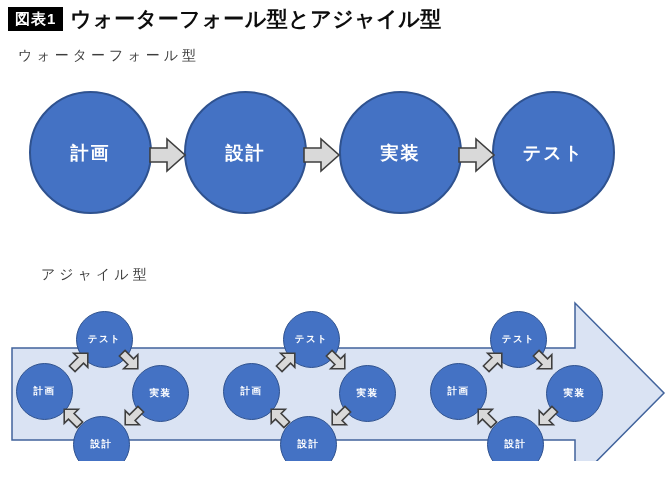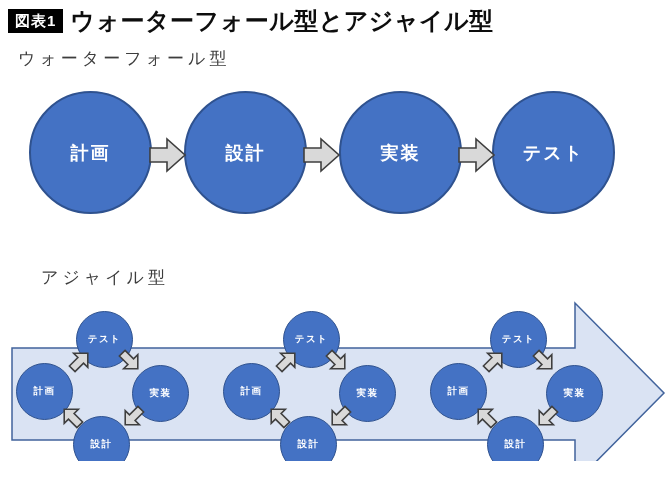--- a/index.html
+++ b/index.html
@@ -7,23 +7,23 @@
     position:relative;width:670px;height:461px;background:#ffffff;overflow:hidden;
     font-family:Liberation Sans, sans-serif;
     padding-left:47px;
   }
   
   .header{position:absolute;left:8px;top:5px;display:flex;align-items:center;gap:7px;}
   .badge{
     background:#000;color:#fff;font-weight:700;font-size:15px;line-height:1;
     padding:4px 7px 5px;letter-spacing:1px;
   }
-  .title{font-weight:700;font-size:24px;color:#0d0d0d;letter-spacing:0.5px;}
+  .title{font-weight:700;font-size:21px;color:#0d0d0d;letter-spacing:0.5px;}
   .section-label{
-    position:absolute;font-size:17px;color:#3d3d3d;letter-spacing:4px;white-space:nowrap;
+    position:absolute;font-size:14px;color:#3d3d3d;letter-spacing:4px;white-space:nowrap;
   }
   
   .wf-circle{
     position:absolute;width:123px;height:123px;border-radius:50%;box-sizing:border-box;
     background:var(--circle-fill,#4472c4);border:2px solid var(--circle-border,#2f528f);
     display:flex;align-items:center;justify-content:center;
     color:#fff;font-weight:700;font-size:18px;letter-spacing:2px;
   }
   .wf-arrow{position:absolute;width:38px;height:36px;}
   .block-arrow{fill:var(--arrow-fill,#d9d9d9);stroke:var(--arrow-border,#3f3f3f);stroke-width:1.6;stroke-linejoin:miter;}

